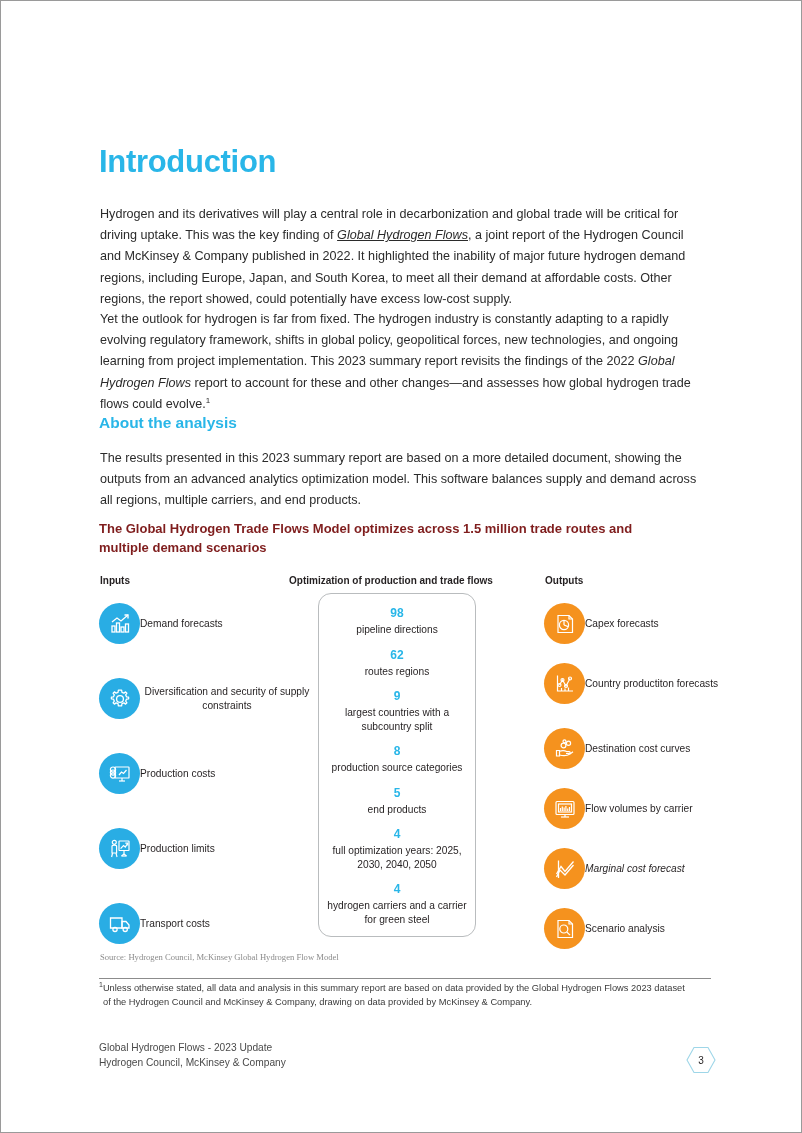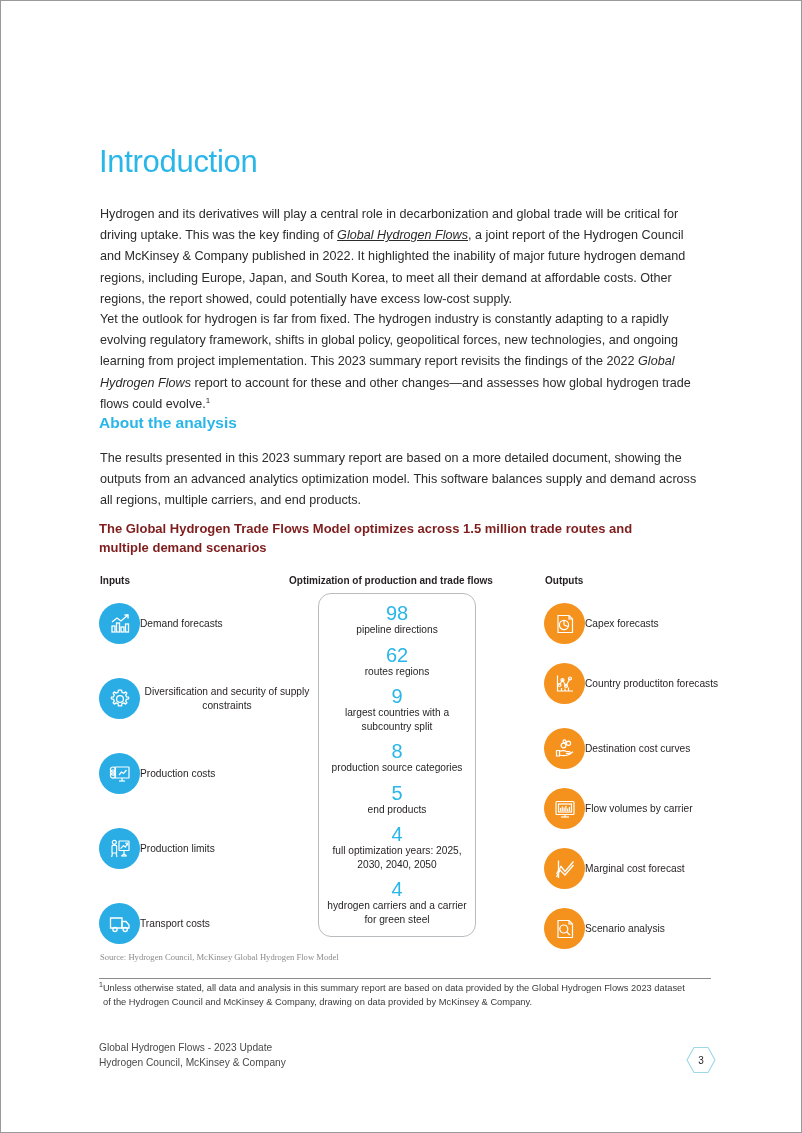--- a/index.html
+++ b/index.html
@@ -18,21 +18,21 @@
     font-family: "Liberation Sans", sans-serif;
     color: #231f20;
   }
 
   
   .page-title {
     position: absolute;
     left: 98px;
     top: 144px;
     font-size: 31px;
-    font-weight: normal;
+    font-weight: bold;
     color: #29b6e8;
     letter-spacing: -0.3px;
     line-height: 1.1;
   }
 
   
   .para {
     position: absolute;
     left: 99px;
     width: 600px;
@@ -143,22 +143,22 @@
     border-radius: 13px;
     box-sizing: border-box;
     background: #ffffff;
     padding-top: 9px;
   }
   .stat {
     text-align: center;
     margin-bottom: 8px;
   }
   .stat-value {
-    font-size: 20px;
-    font-weight: normal;
+    font-size: 12px;
+    font-weight: bold;
     color: #29b6e8;
     line-height: 20px;
   }
   .stat-label {
     font-size: 10.2px;
     color: #231f20;
     line-height: 13.5px;
     padding: 0 6px;
   }
 
@@ -413,21 +413,21 @@
               <line x1="12.9" y1="14" x2="12.9" y2="9"></line>
             <line x1="14.7" y1="14" x2="14.7" y2="11.5"></line>
               <line x1="16.5" y1="14" x2="16.5" y2="10"></line>
             <line x1="12" y1="17.5" x2="12" y2="20"></line>
               <line x1="8" y1="20" x2="16" y2="20"></line>
           </svg>
         </div>
         <div class="icon-label">Flow volumes by carrier</div>
       </div>
 
-      <div class="icon-row" style="top:255px;">
+      <div class="icon-row" style="top:255px;font-style:italic;">
         <div class="icon-circle orange">
           <svg width="24" height="24" viewBox="0 0 24 24" fill="none" stroke="#ffffff" stroke-width="1.3">
             <polyline points="3.5,17 8,9.5 12,14.5 20.5,4.5"></polyline>
             <polyline points="3.5,20 7,13 12,18 20.5,8"></polyline>
             <line x1="5.5" y1="3.5" x2="5.5" y2="21"></line>
           </svg>
         </div>
         <div class="icon-label">Marginal cost forecast</div>
       </div>
 

